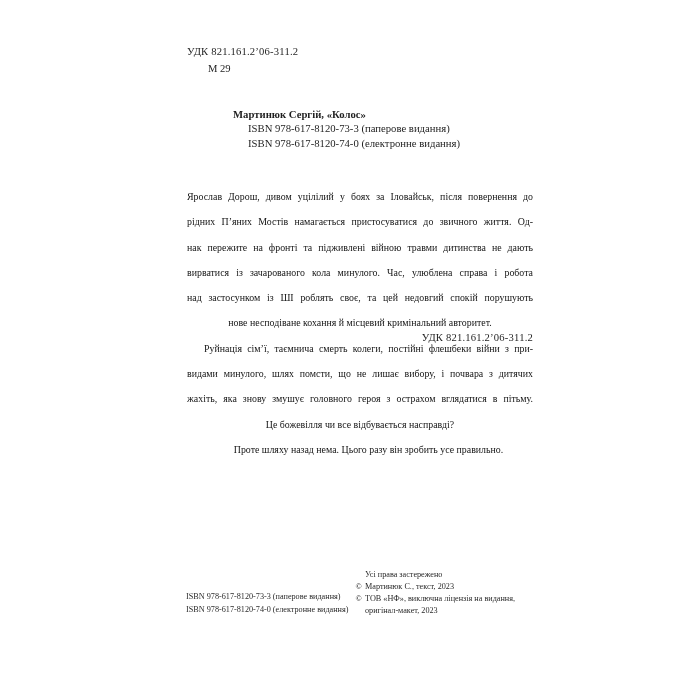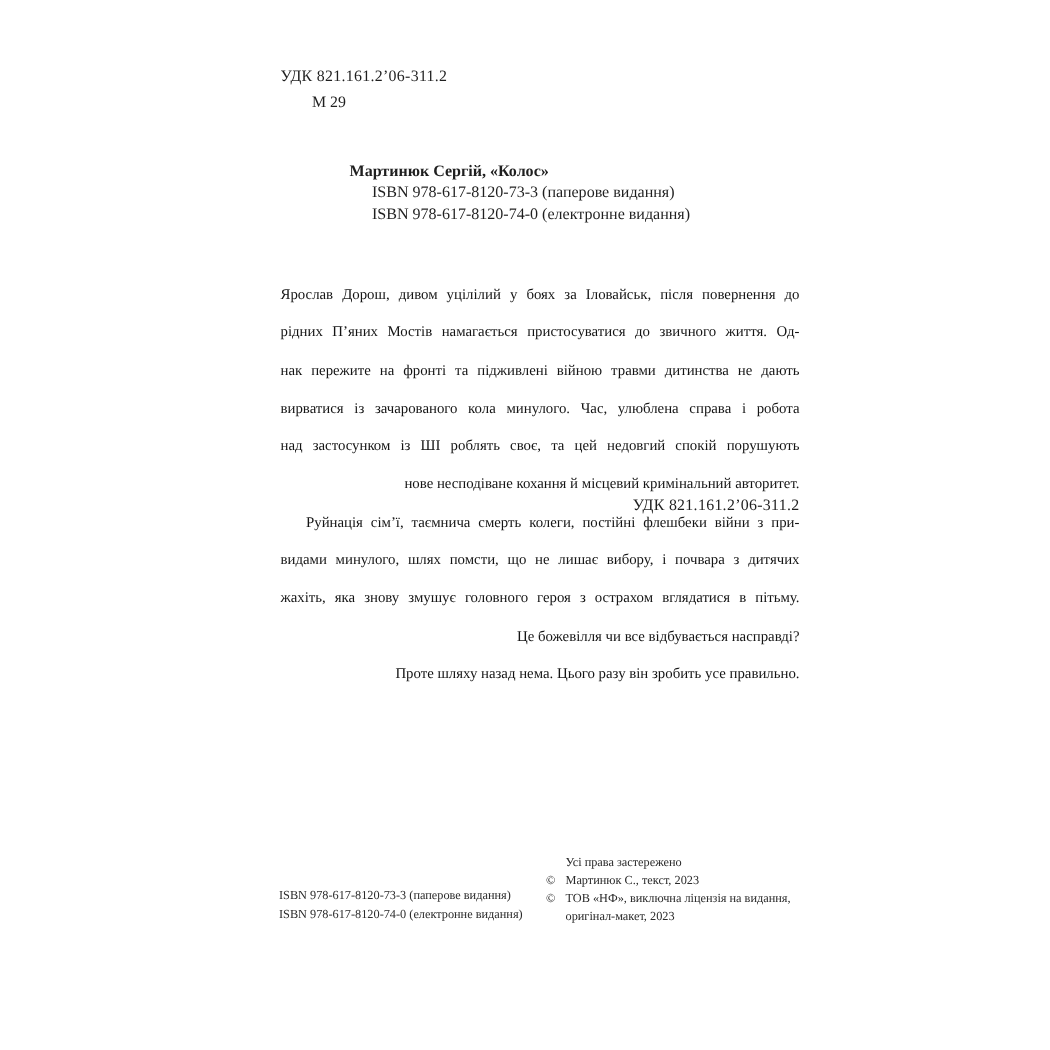--- a/index.html
+++ b/index.html
@@ -17,31 +17,31 @@
 
   
   .bib { position: absolute; left: 168px; top: 107px; font-size: 10.7px; line-height: 14.3px; white-space: nowrap; margin-left: 44px; }
   .bib-title { padding-left: 21px; font-weight: bold; }
   .bib-index { display: inline-block; width: 36px; }
   .bib-isbn  { padding-left: 36px; }
 
   
   .annotation { position: absolute; left: 187px; top: 178px; width: 346px; font-size: 9.9px; line-height: 13.3px; color: #141414; }
   .al      { text-align: justify; text-align-last: justify; margin-top: 12px; }
-  .al-last { text-align: right; text-align-last: auto; }
+  .al-last { text-align: center; text-align-last: auto; }
   .al-ind  { text-indent: 17px; }
 
   .udk-bottom { position: absolute; left: 187px; top: 332px; width: 346px; text-align: right; font-size: 10.6px; letter-spacing: 0.2px; }
 
   
   .notice { position: absolute; left: 187px; top: 441px; width: 346px; text-align: center; font-size: 9.5px; line-height: 13px; color: #2a2a2a; }
 
   
   .footer-isbn { position: absolute; left: 186px; top: 590px; font-size: 8.2px; line-height: 13.4px; color: #2a2a2a; white-space: nowrap; }
-  .footer-rights { position: absolute; left: 364px; top: 569px; font-size: 8.2px; line-height: 12.1px; color: #2a2a2a; white-space: nowrap; }
+  .footer-rights { position: absolute; left: 352px; top: 569px; font-size: 8.2px; line-height: 12.1px; color: #2a2a2a; white-space: nowrap; text-align: center; }
   .rights-row { display: flex; }
   .c-col { display: inline-block; width: 13px; flex: 0 0 13px; }
 </style>
 </head>
 <body>
 
 <div class="page">
 
   <div class="udk-top">УДК 821.161.2’06-311.2</div>
   <div class="m29-top">М 29</div>

